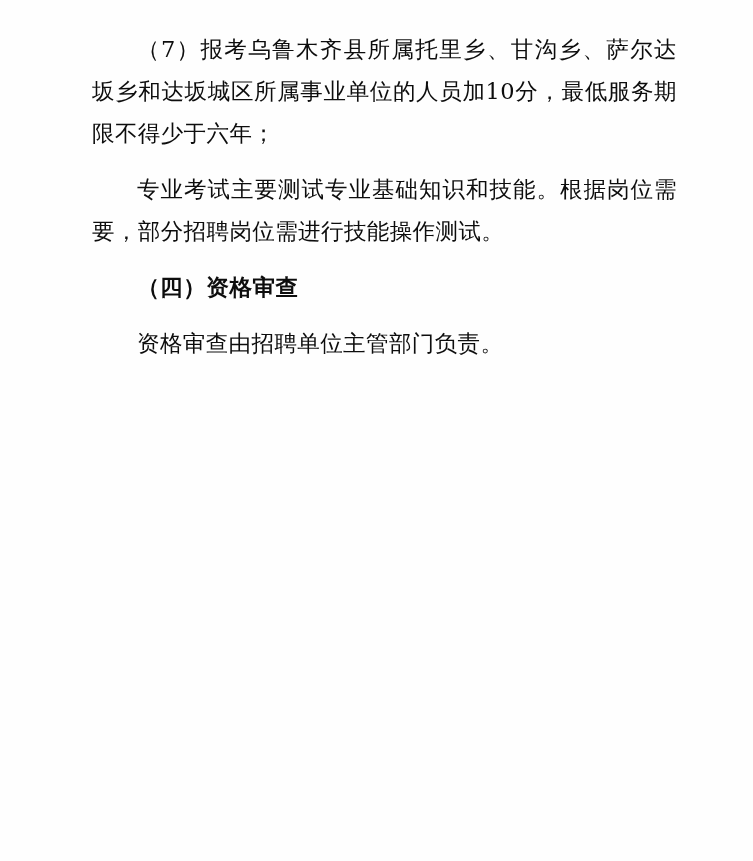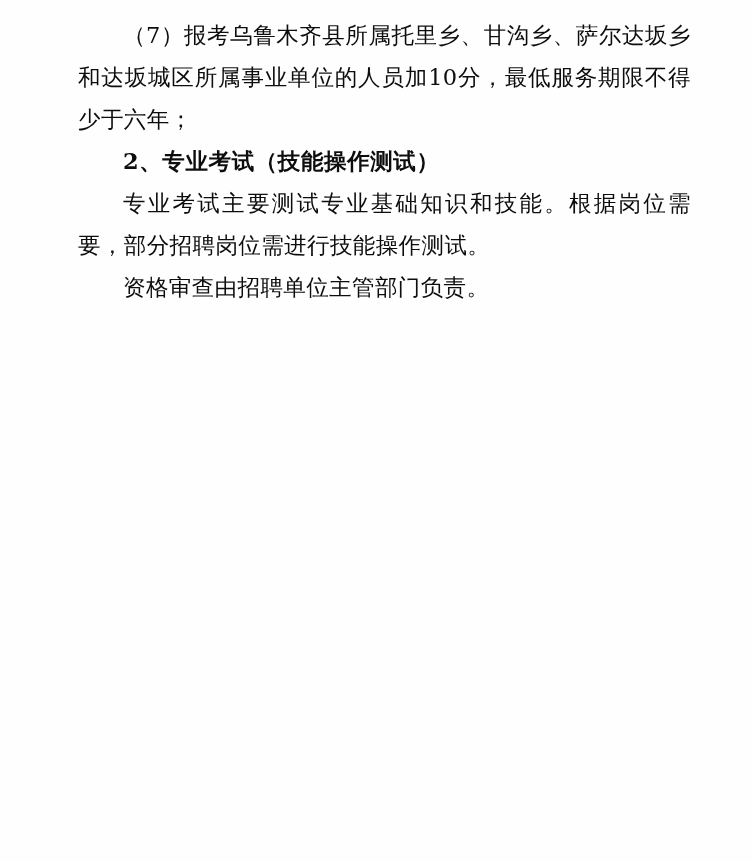--- a/index.html
+++ b/index.html
@@ -20,32 +20,32 @@
     box-sizing: border-box;
     padding: 14px 62px 0 78px;
     background: #fefefe;
   }
   .para {
     font-size: 22.5px;
     line-height: 42px;
     letter-spacing: 0.4px;
     text-align: justify;
     text-justify: inter-ideograph;
-    margin: 0;
+    margin: 14px;
     text-indent: 2em;
     word-break: break-all;
   }
   .para.heading {
     font-weight: bold;
     letter-spacing: 0.6px;
   }
 </style>
 </head>
 <body>
 
 <div class="page">
 
   <p class="para">（7）报考乌鲁木齐县所属托里乡、甘沟乡、萨尔达坂乡和达坂城区所属事业单位的人员加10分，最低服务期限不得少于六年；</p>
-  <p class="para heading">2、专业考试（技能操作测试）</p>
   <p class="para">专业考试主要测试专业基础知识和技能。根据岗位需要，部分招聘岗位需进行技能操作测试。</p>
+  <p class="para heading">（四）资格审查</p>
   <p class="para">资格审查由招聘单位主管部门负责。</p>
 
 </div>
 
 </body></html>

